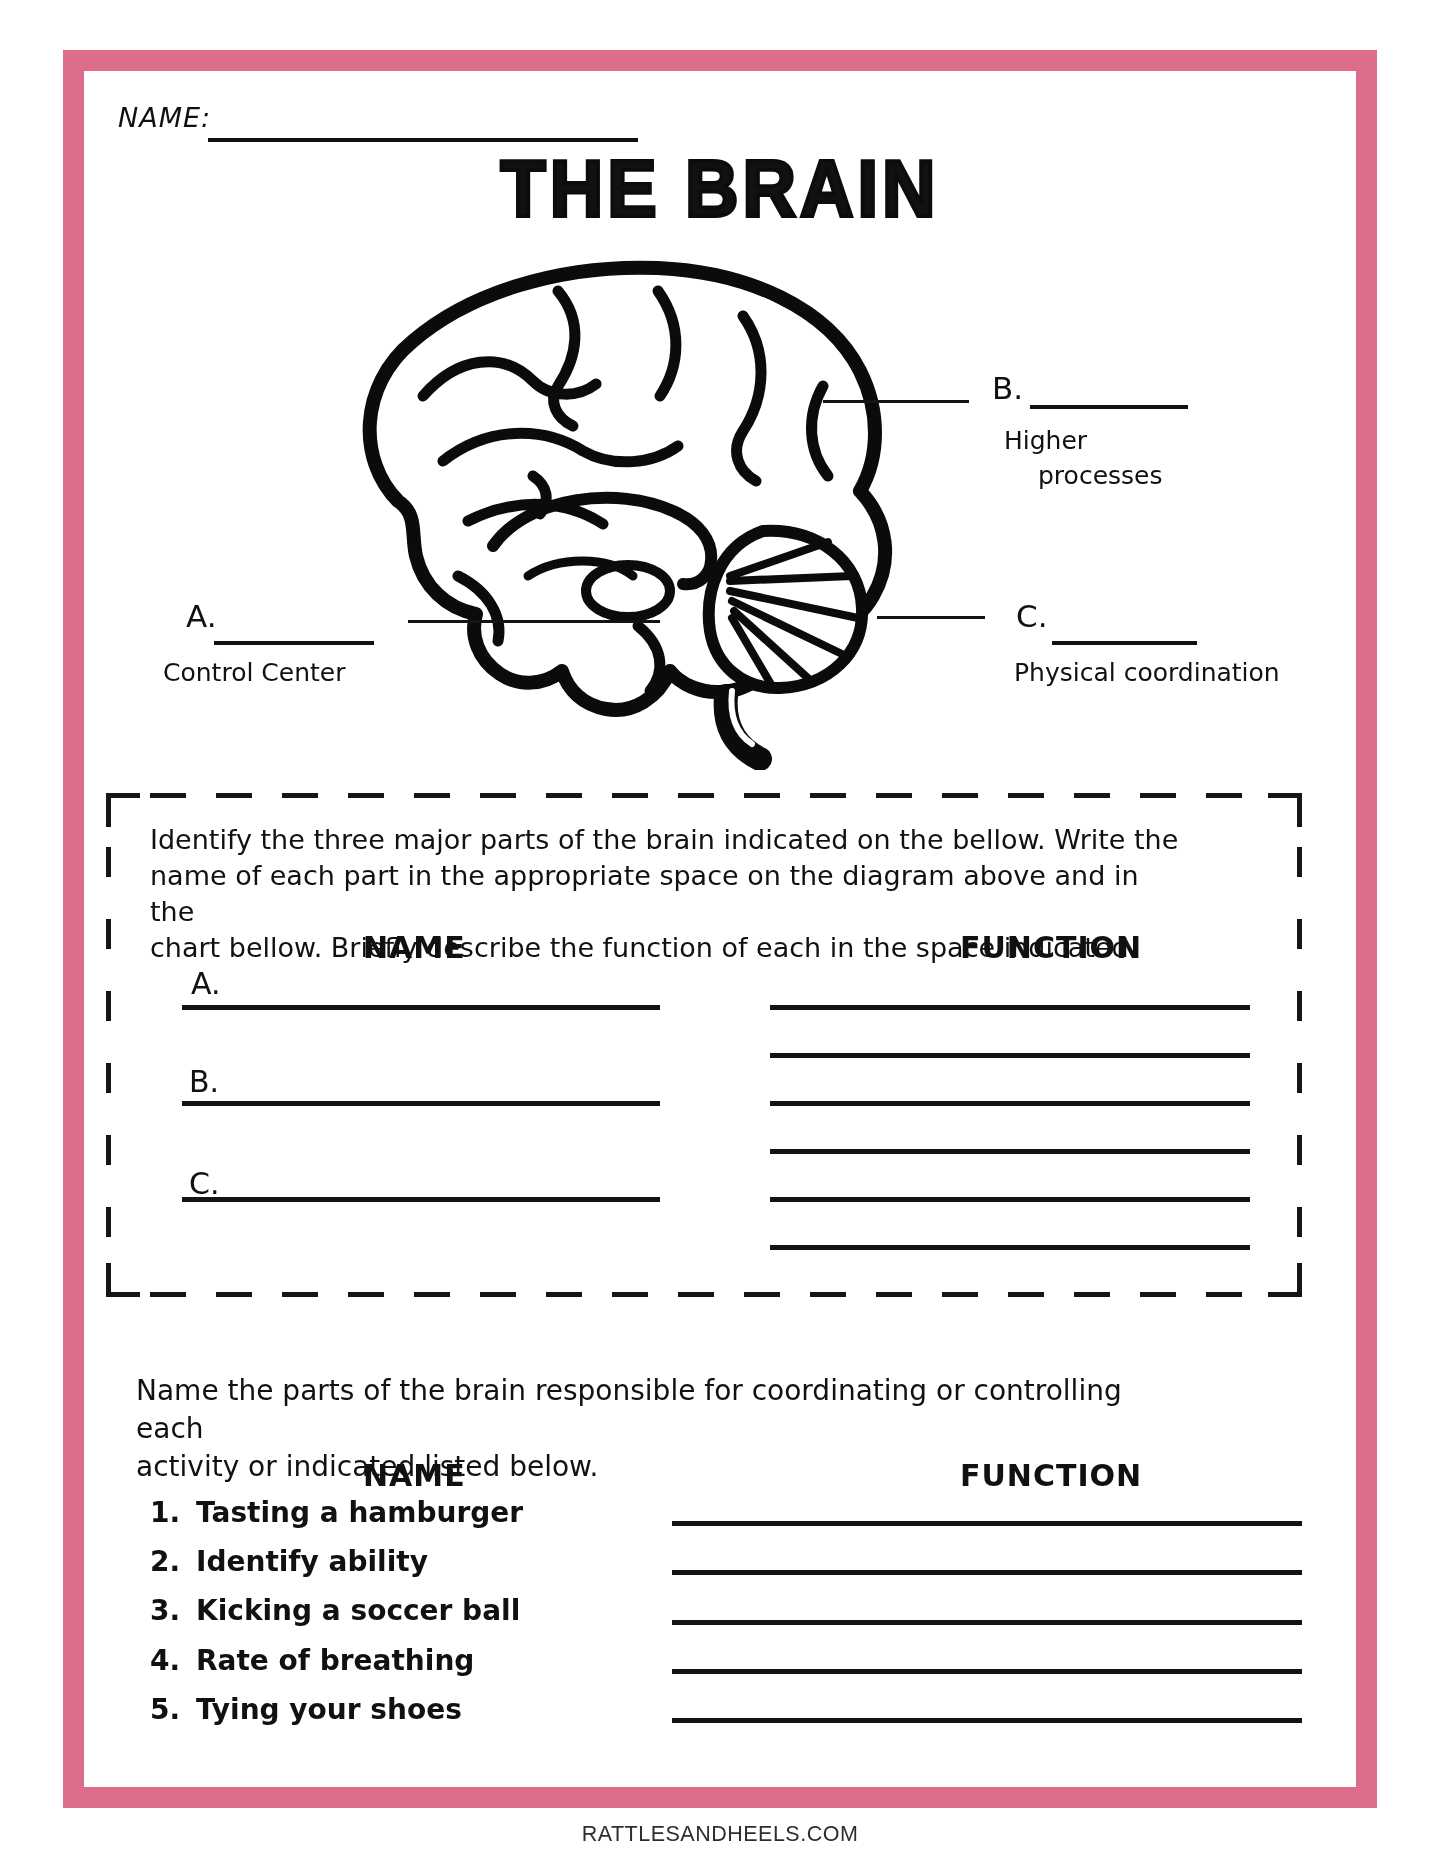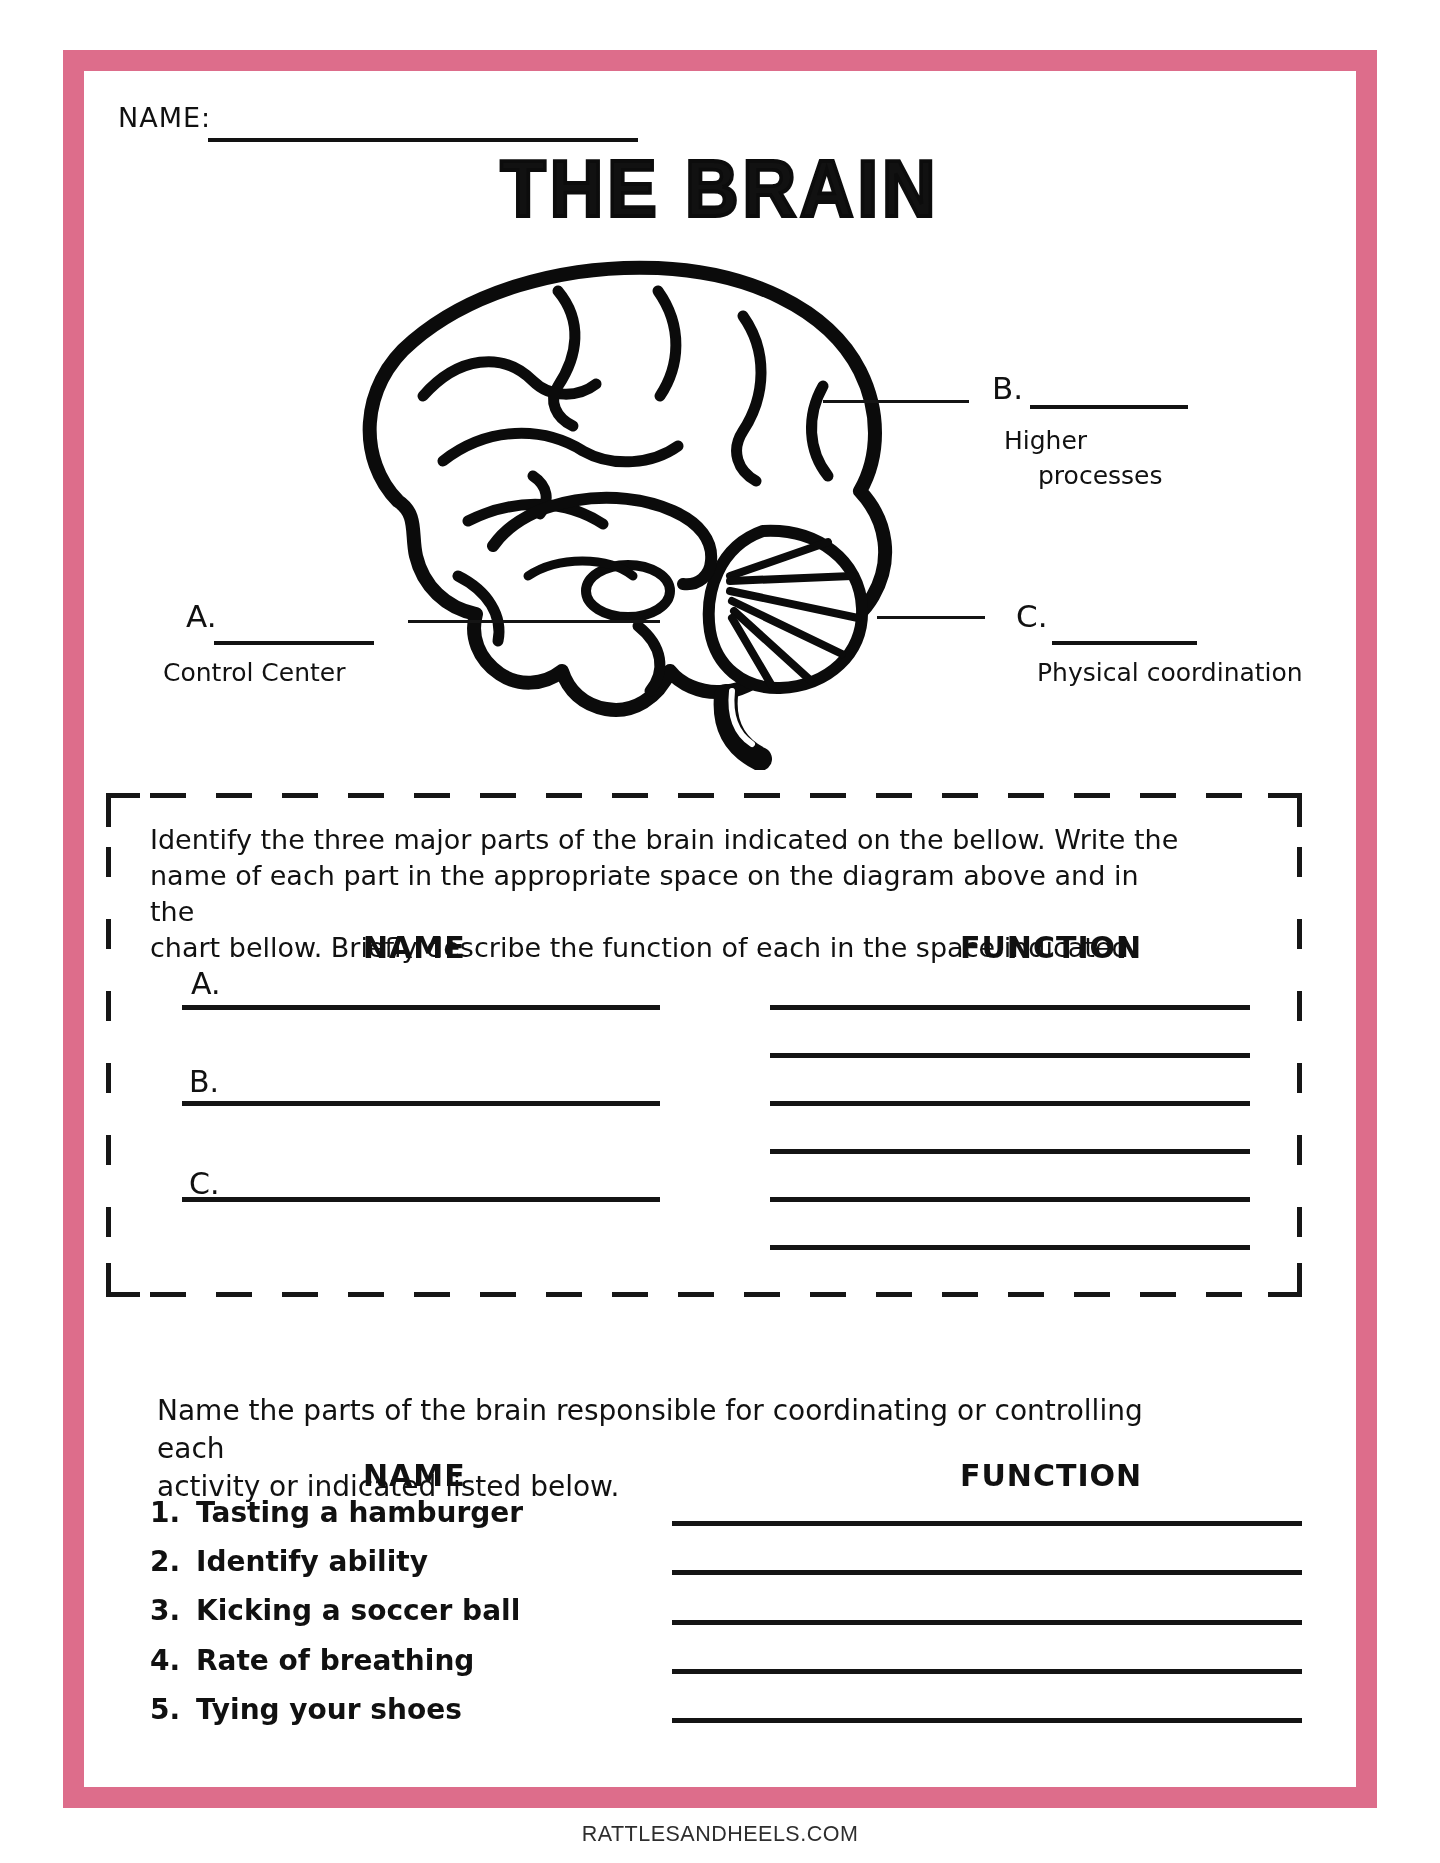--- a/index.html
+++ b/index.html
@@ -1,21 +1,21 @@
 <!DOCTYPE html>
 <html><head>
 <meta charset="utf-8">
 <style>
   html,body{margin:0;padding:0;background:#ffffff;}
   .page{position:relative;width:1440px;height:1863px;background:#fff;overflow:hidden;
         font-family:"DejaVu Sans", sans-serif;color:#111;}
   .abs{position:absolute;}
   .frame{left:63px;top:50px;width:1314px;height:1758px;box-sizing:border-box;
          border:21px solid #dd6d8b;}
-  .name-label{left:118px;top:102px;font-size:27px;letter-spacing:1px;}
+  .name-label{left:118px;top:102px;font-size:27px;letter-spacing:1px;font-style:italic;}
   .blank{background:#121212;height:4px;}
   .title{left:0;top:146px;width:1440px;text-align:center;font-size:74px;font-weight:700;
          letter-spacing:4px;-webkit-text-stroke:3.5px #0c0c0c;transform:scaleY(1.08);
          font-family:"Liberation Sans", sans-serif;}
   .cap{font-size:25px;}
   .diag-letter{font-size:31px;}
   .leader{background:#141414;height:3px;}
   .thick-line{background:#141414;height:5px;}
   .sec-header{font-size:30px;font-weight:700;letter-spacing:1px;
               font-family:"DejaVu Sans", sans-serif;}
@@ -91,21 +91,21 @@
   <div class="abs blank" style="left:1030px;top:405px;width:158px;"></div>
   <div class="abs cap" style="left:1004px;top:426px;">Higher</div>
   <div class="abs cap" style="left:1038px;top:461px;">processes</div>
 
   <div class="abs diag-letter" style="left:186px;top:598px;">A.</div>
   <div class="abs blank" style="left:214px;top:641px;width:160px;"></div>
   <div class="abs cap" style="left:163px;top:658px;">Control Center</div>
 
   <div class="abs diag-letter" style="left:1016px;top:598px;">C.</div>
   <div class="abs blank" style="left:1052px;top:641px;width:145px;"></div>
-  <div class="abs cap" style="left:1014px;top:658px;margin-left:23px;">Physical coordination</div>
+  <div class="abs cap" style="left:1014px;top:658px;">Physical coordination</div>
 
   <div class="abs" style="left:106px;top:793px;width:1196px;height:504px;">
     <div class="abs dash-h" style="left:44px;right:44px;top:0;"></div>
     <div class="abs dash-h" style="left:44px;right:44px;bottom:0;"></div>
     <div class="abs dash-v" style="top:54px;bottom:54px;left:0;"></div>
     <div class="abs dash-v" style="top:54px;bottom:54px;right:0;"></div>
     <div class="abs corner c-tl" style="left:0;top:0;"></div>
     <div class="abs corner c-tr" style="right:0;top:0;"></div>
     <div class="abs corner c-bl" style="left:0;bottom:0;"></div>
     <div class="abs corner c-br" style="right:0;bottom:0;"></div>
@@ -127,21 +127,21 @@
   <div class="abs chart-letter" style="left:189px;top:1166px;">C.</div>
   <div class="abs thick-line" style="left:182px;top:1197px;width:478px;"></div>
 
   <div class="abs thick-line" style="left:770px;top:1005px;width:480px;"></div>
   <div class="abs thick-line" style="left:770px;top:1053px;width:480px;"></div>
   <div class="abs thick-line" style="left:770px;top:1101px;width:480px;"></div>
   <div class="abs thick-line" style="left:770px;top:1149px;width:480px;"></div>
   <div class="abs thick-line" style="left:770px;top:1197px;width:480px;"></div>
   <div class="abs thick-line" style="left:770px;top:1245px;width:480px;"></div>
 
-  <div class="abs instr2" style="left:157px;top:1372px;width:1060px;margin-top:20px;">
+  <div class="abs instr2" style="left:136px;top:1372px;width:1060px;">
     <div>Name the parts of the brain responsible for coordinating or controlling each</div>
     <div>activity or indicated listed below.</div>
   </div>
 
   <div class="abs sec-header" style="left:363px;top:1458px;">NAME</div>
   <div class="abs sec-header" style="left:960px;top:1458px;">FUNCTION</div>
 
   <div class="abs item-num" style="left:150px;top:1496px;">1.</div>
   <div class="abs item-label" style="left:196px;top:1496px;">Tasting a hamburger</div>
   <div class="abs item-num" style="left:150px;top:1545px;">2.</div>

